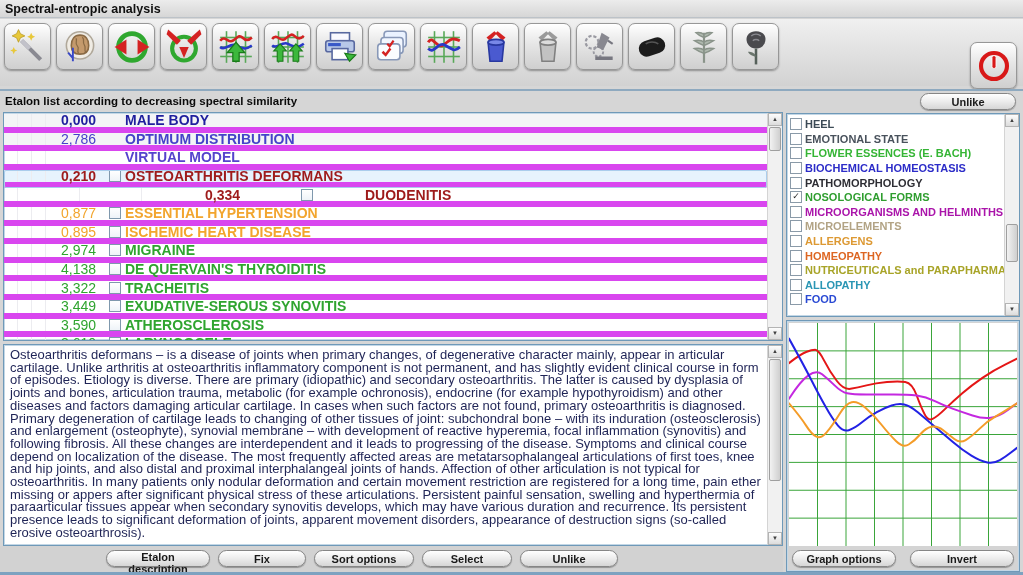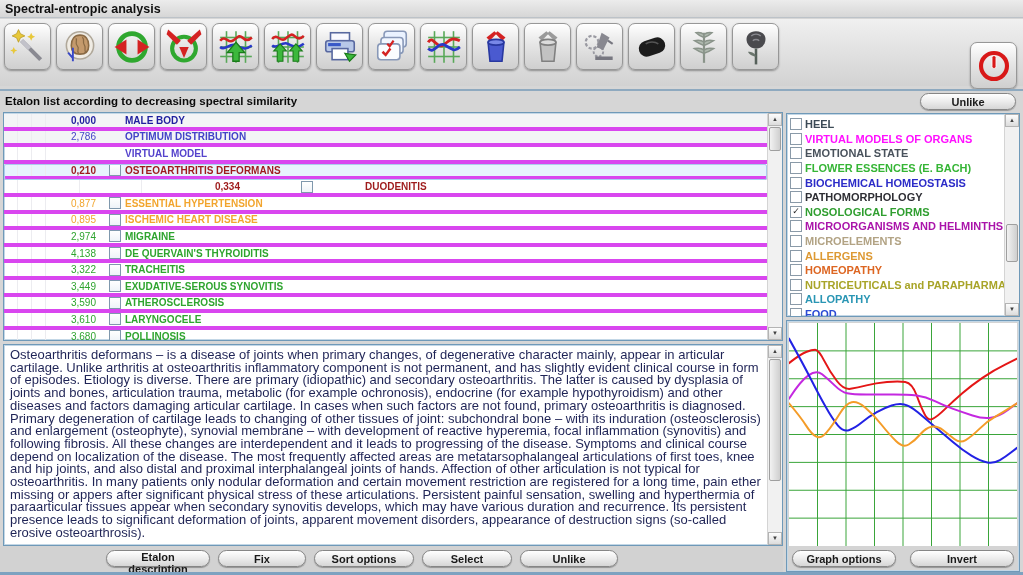--- a/index.html
+++ b/index.html
@@ -45,21 +45,21 @@
   .panel{
     position:absolute;background:#fff;box-sizing:border-box;
     border:1px solid #6f99b8;box-shadow:inset 0 0 0 1px #c3d7e6;
     display:flex;overflow:hidden;
   }
   #etalon-panel{left:3px;top:112px;width:780px;height:229px}
   #category-panel{left:786px;top:113px;width:234px;height:204px}
   #desc-panel{left:3px;top:344px;width:780px;height:202px}
   
   #etalon-rows{flex:1;overflow:hidden;padding-top:1px}
-  .erow{display:flex;align-items:center;height:12.6px;border-bottom:4px solid #d946ef;font-size:10px;white-space:nowrap}
+  .erow{display:flex;align-items:center;height:12.6px;border-bottom:6px solid #d946ef;font-size:14px;white-space:nowrap}
   .erow .c{width:13px;align-self:stretch;border-right:1px solid #ececf0;flex:none}
   .erow .val{width:50px;text-align:right;padding-right:6px;flex:none}
   .erow .cb{width:10px;height:10px;flex:none;margin-left:7px;border:1px solid #7f98ad;background:linear-gradient(#fff,#eef3f8)}
   .erow .cbsp{width:19px;flex:none}
   .erow .lbl{margin-left:4px;font-weight:bold}
   .erow.sel{background:#e7f3fd;outline:1px solid #abcdec;outline-offset:-1px;border-radius:2px}
   .erow:nth-child(1),.erow:nth-child(2){background:#f3f4f6}
   
   #category-items{flex:1;overflow:hidden;padding:3px 0 15px 3px}
   .citem{display:flex;align-items:center;height:14.6px;font-size:11px;font-weight:bold;white-space:nowrap}
@@ -395,24 +395,20 @@
       </div>
     <div class="sb-btn">▼</div>
   </div>
 </div>
 
 <div id="category-panel" class="panel">
   <div id="category-items">
       <div class="citem">
         <span class="ccb"></span>
         <span class="clbl" style="color:#3c4a56">HEEL</span>
-      </div>
-      <div class="citem">
-        <span class="ccb"></span>
-        <span class="clbl" style="color:#ff10ff">VIRTUAL MODELS OF ORGANS</span>
       </div>
       <div class="citem">
         <span class="ccb"></span>
         <span class="clbl" style="color:#49525c">EMOTIONAL STATE</span>
       </div>
       <div class="citem">
         <span class="ccb"></span>
         <span class="clbl" style="color:#35b535">FLOWER ESSENCES (E. BACH)</span>
       </div>
       <div class="citem">

